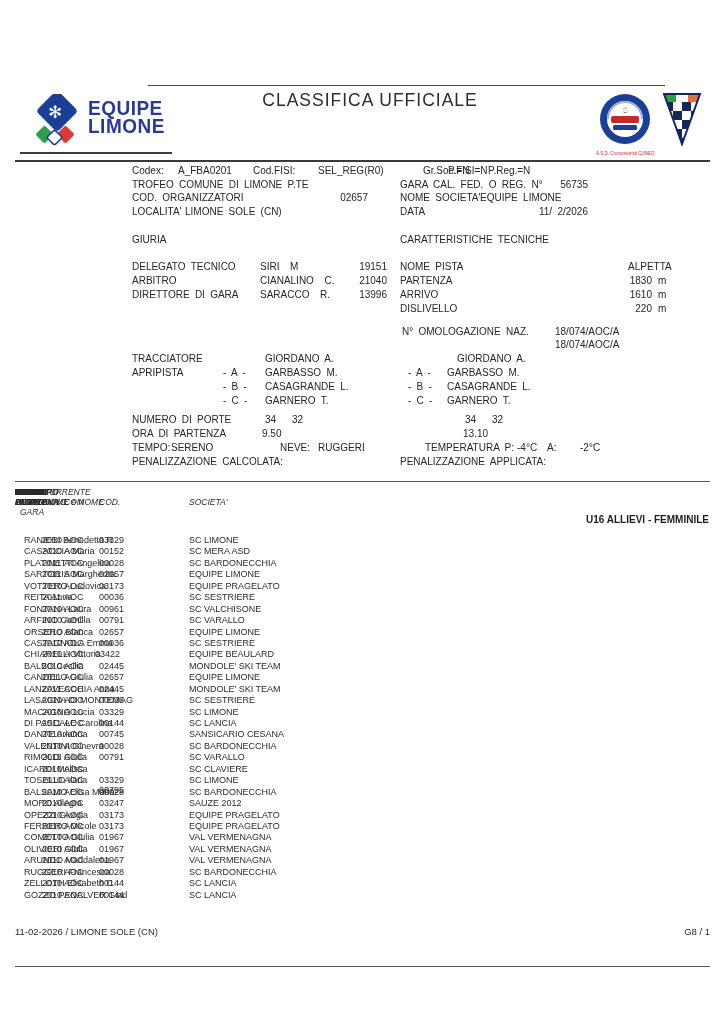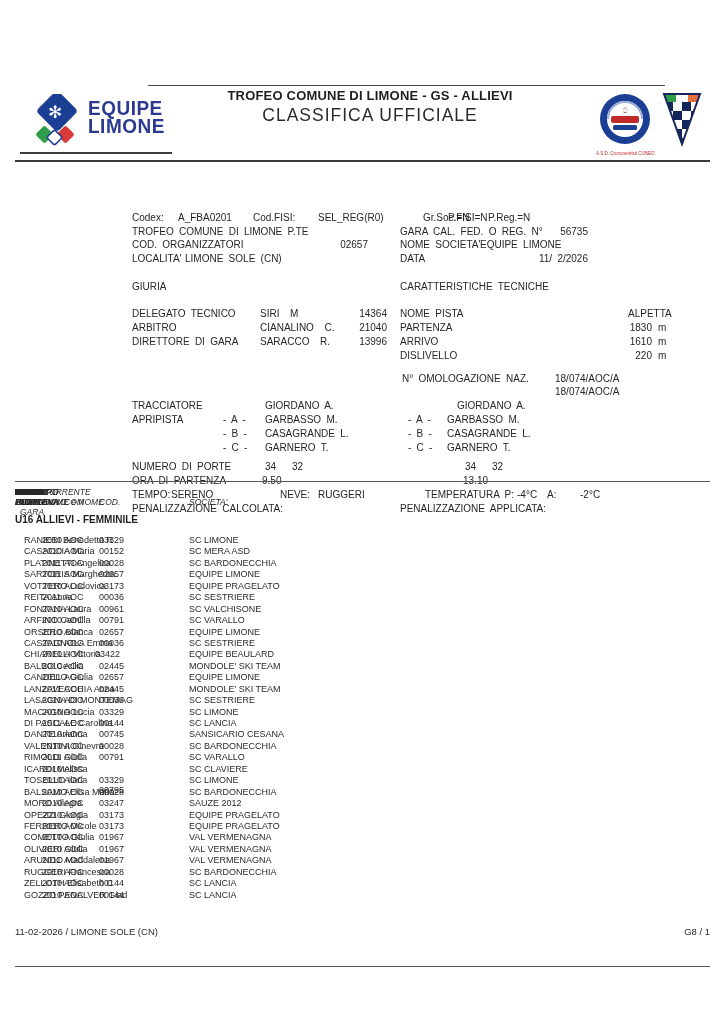--- a/index.html
+++ b/index.html
@@ -18,31 +18,31 @@
                font-size:19px;color:#2b3a8f;letter-spacing:.5px;transform:scaleY(1.05);}
   .logo-badge{position:absolute;top:92px;left:596px;width:58px;height:62px;text-align:center;}
   .badge-caption{font-size:4.5px;color:#c22a2a;margin-top:1px;white-space:nowrap;}
   .logo-pennant{position:absolute;top:92px;left:662px;width:40px;height:56px;}
   
   .rule-main{position:absolute;top:160px;left:15px;right:14px;border-top:2.5px solid #3a3a3a;}
   .rule-table{position:absolute;top:481px;left:15px;right:14px;border-top:1px solid #555;}
   .rule-bottom{position:absolute;top:966px;left:15px;right:14px;border-top:1px solid #555;}
   
   .info{position:absolute;left:15px;top:0;width:694px;font-size:10px;}
-  .line{position:absolute;left:0;width:694px;height:13px;margin-top:47px;}
+  .line{position:absolute;left:0;width:694px;height:13px;}
   .at{position:absolute;top:0;white-space:pre;word-spacing:2.5px;}
   .ar{position:absolute;top:0;white-space:pre;word-spacing:2.5px;text-align:right;}
   
   .rtable{position:absolute;top:487px;left:15px;width:694px;}
   .thead,.trow{display:grid;grid-template-columns:var(--cols);}
   .thead{align-items:end;}
   .hcell{display:flex;flex-direction:column;justify-content:flex-end;}
   .hline{height:10px;line-height:10px;font-size:8.5px;font-style:italic;color:#2a2a2a;white-space:nowrap;}
   .hcell.ar .hline{text-align:right;}
-  .category{text-align:left;font-size:10px;font-weight:bold;margin-top:7px;color:#1e1e1e;}
+  .category{text-align:right;font-size:10px;font-weight:bold;margin-top:7px;color:#1e1e1e;}
   .tbody{margin-top:10px;}
   .trow{height:11.45px;line-height:11.45px;}
   .tcell{font-size:9px;white-space:nowrap;overflow:visible;color:#2a2a2a;}
   .tcell.ar{text-align:right;}
   
   .footer-line{position:absolute;top:926px;left:15px;right:14px;font-size:9.5px;color:#2a2a2a;}
   .footer-right{position:absolute;right:0;top:0;}
   .service-line{position:absolute;top:971px;left:0;width:724px;text-align:center;font-size:9.5px;color:#333;}
 </style>
 </head>
@@ -62,21 +62,20 @@
       </svg>
     </span>
     <span class="equipe-text">
       <span>EQUIPE</span><br>
       <span>LIMONE</span>
     </span>
   </div>
   <div class="logo-underline"></div>
 
   <div class="title-block">
-    <div class="title-l1">TROFEO COMUNE DI LIMONE - GS - ALLIEVI</div>
     <div class="title-l3">CLASSIFICA UFFICIALE</div>
   </div>
 
   <div class="logo-badge">
     <svg width="54" height="54" viewBox="0 0 54 54">
       <circle cx="27" cy="27" r="25" fill="#1b3f94"></circle>
       <circle cx="27" cy="27" r="19" fill="#ffffff"></circle>
       <circle cx="27" cy="27" r="19" fill="none" stroke="#1b3f94" stroke-width="2"></circle>
       <path d="M10 27 a17 17 0 0 1 34 0" fill="none" stroke="#9db0d8" stroke-width="2"></path>
       <rect x="13" y="24" width="28" height="7" rx="2" fill="#c22a2a"></rect>
@@ -141,21 +140,21 @@
     </div>
 
     <div class="line" style="top:234px">
       <span class="at" style="left:117px">GIURIA</span>
       <span class="at" style="left:385px">CARATTERISTICHE TECNICHE</span>
     </div>
 
     <div class="line" style="top:261px">
       <span class="at" style="left:117px">DELEGATO TECNICO</span>
       <span class="at" style="left:245px">SIRI  M</span>
-      <span class="ar" style="right:322px">14364</span>
+      <span class="ar" style="right:322px">19151</span>
       <span class="at" style="left:385px">NOME PISTA</span>
       <span class="at" style="left:613px">ALPETTA</span>
     </div>
     <div class="line" style="top:275px">
       <span class="at" style="left:117px">ARBITRO</span>
       <span class="at" style="left:245px">CIANALINO  C.</span>
       <span class="ar" style="right:322px">21040</span>
       <span class="at" style="left:385px">PARTENZA</span>
       <span class="ar" style="right:57px">1830</span>
       <span class="at" style="left:643px">m</span>

